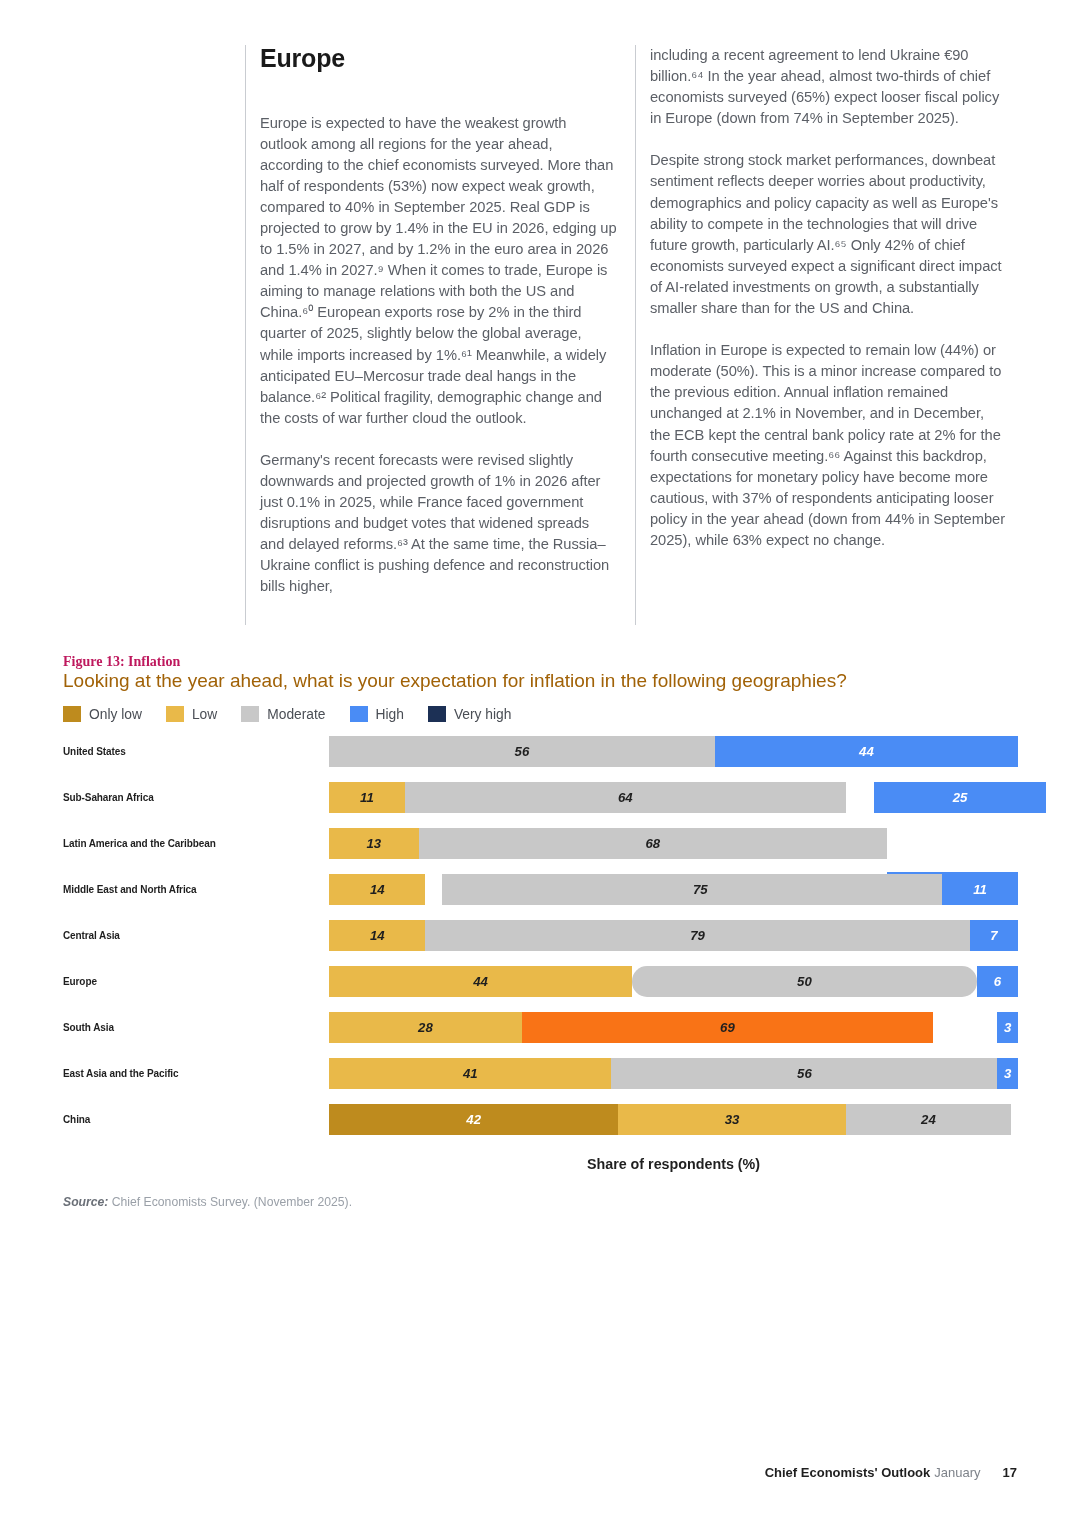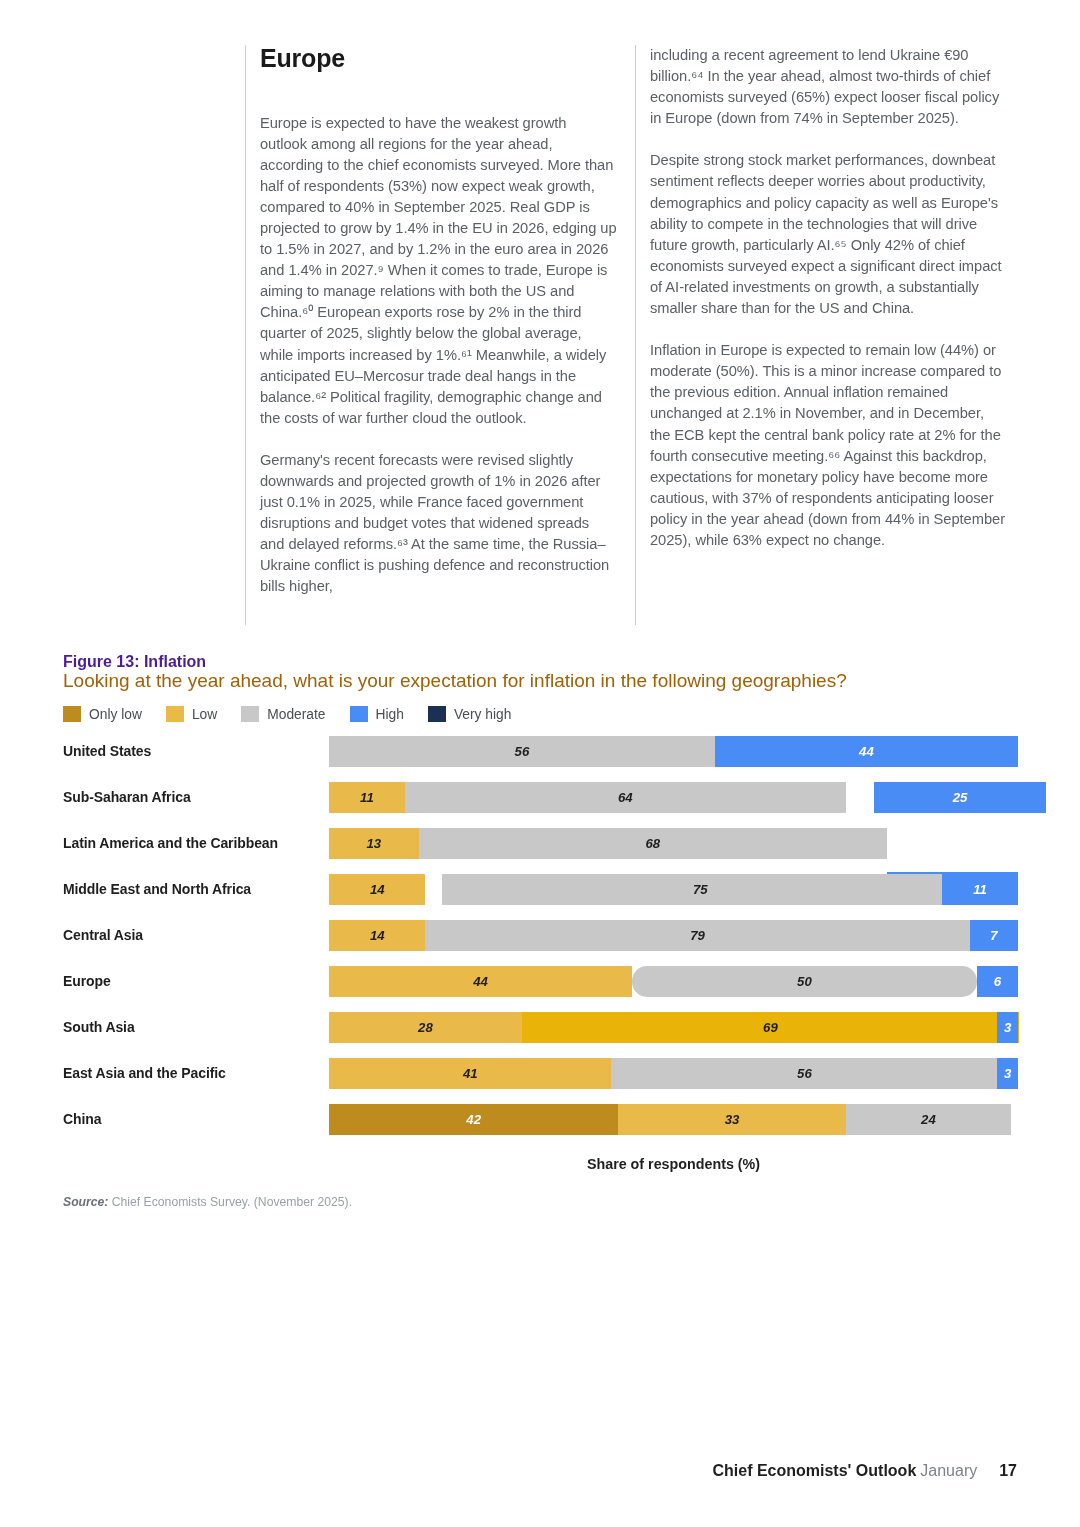--- a/index.html
+++ b/index.html
@@ -56,24 +56,25 @@
 
   
   .figure {
     position: absolute;
     left: 63px;
     top: 652px;
     width: 960px;
   }
 
   .fig-title {
-    font-size: 16px;
-    font-weight: bold;
-    color: #4c1d95;
+    font-size: 14px;
+    font-weight: bold;
+    color: #be185d;
     line-height: 19px;
+    font-family: Liberation Serif, serif;
   }
 
   .fig-subtitle {
     font-size: 19px;
     color: #a16207;
     line-height: 20px;
     margin-top: 0;
   }
 
   .legend {
@@ -109,21 +110,21 @@
     position: relative;
     height: 46px;
   }
 
   .row-label {
     position: absolute;
     left: 0;
     top: 0;
     height: 31px;
     line-height: 31px;
-    font-size: 14px;
+    font-size: 10px;
     font-weight: bold;
     color: #1f1f1f;
     letter-spacing: -0.1px;
     white-space: nowrap;
   }
 
   .row-track {
     position: absolute;
     left: 266px;
     top: 0;
@@ -164,21 +165,21 @@
     font-weight: bold;
     color: #6a6f77;
     font-style: italic;
   }
 
   
   .footer {
     position: absolute;
     right: 63px;
     bottom: 47px;
-    font-size: 16px;
+    font-size: 13px;
     white-space: nowrap;
   }
   .footer .f-brand { font-weight: bold; color: #1f1f1f; }
   .footer .f-month { color: #7e838a; margin-left: 4px; }
   .footer .f-page  { font-weight: bold; color: #1f1f1f; margin-left: 22px; }
 </style>
 </head>
 <body>
 
 <div class="article">
@@ -274,21 +275,21 @@
         <div class="row-track">
           <div class="seg" style="left: 0px; width: 303.16px; background: rgb(233, 185, 73); color: rgb(31, 31, 31);">44</div>
           <div class="seg" style="left: 303.16px; width: 344.5px; background: rgb(200, 200, 200); color: rgb(31, 31, 31); border-radius: 15px;">50</div>
           <div class="seg" style="left: 647.66px; width: 41.34px; background: rgb(74, 140, 245); color: rgb(255, 255, 255);">6</div>
         </div>
       </div>
       <div class="chart-row">
         <div class="row-label">South Asia</div>
         <div class="row-track">
           <div class="seg" style="left: 0px; width: 192.92px; background: rgb(233, 185, 73); color: rgb(31, 31, 31);">28</div>
-          <div class="seg" style="left: 192.92px; width: 497px; background: #eab308; color: rgb(31, 31, 31);">69</div>
+          <div class="seg" style="left: 192.92px; width: 411px; background: #f97316; color: rgb(31, 31, 31);">69</div>
           <div class="seg" style="left: 668.33px; width: 20.67px; background: rgb(74, 140, 245); color: rgb(255, 255, 255);">3</div>
         </div>
       </div>
       <div class="chart-row">
         <div class="row-label">East Asia and the Pacific</div>
         <div class="row-track">
           <div class="seg" style="left: 0px; width: 282.49px; background: rgb(233, 185, 73); color: rgb(31, 31, 31);">41</div>
           <div class="seg" style="left: 282.49px; width: 385.84px; background: rgb(200, 200, 200); color: rgb(31, 31, 31);">56</div>
           <div class="seg" style="left: 668.33px; width: 20.67px; background: rgb(74, 140, 245); color: rgb(255, 255, 255);">3</div>
         </div>

